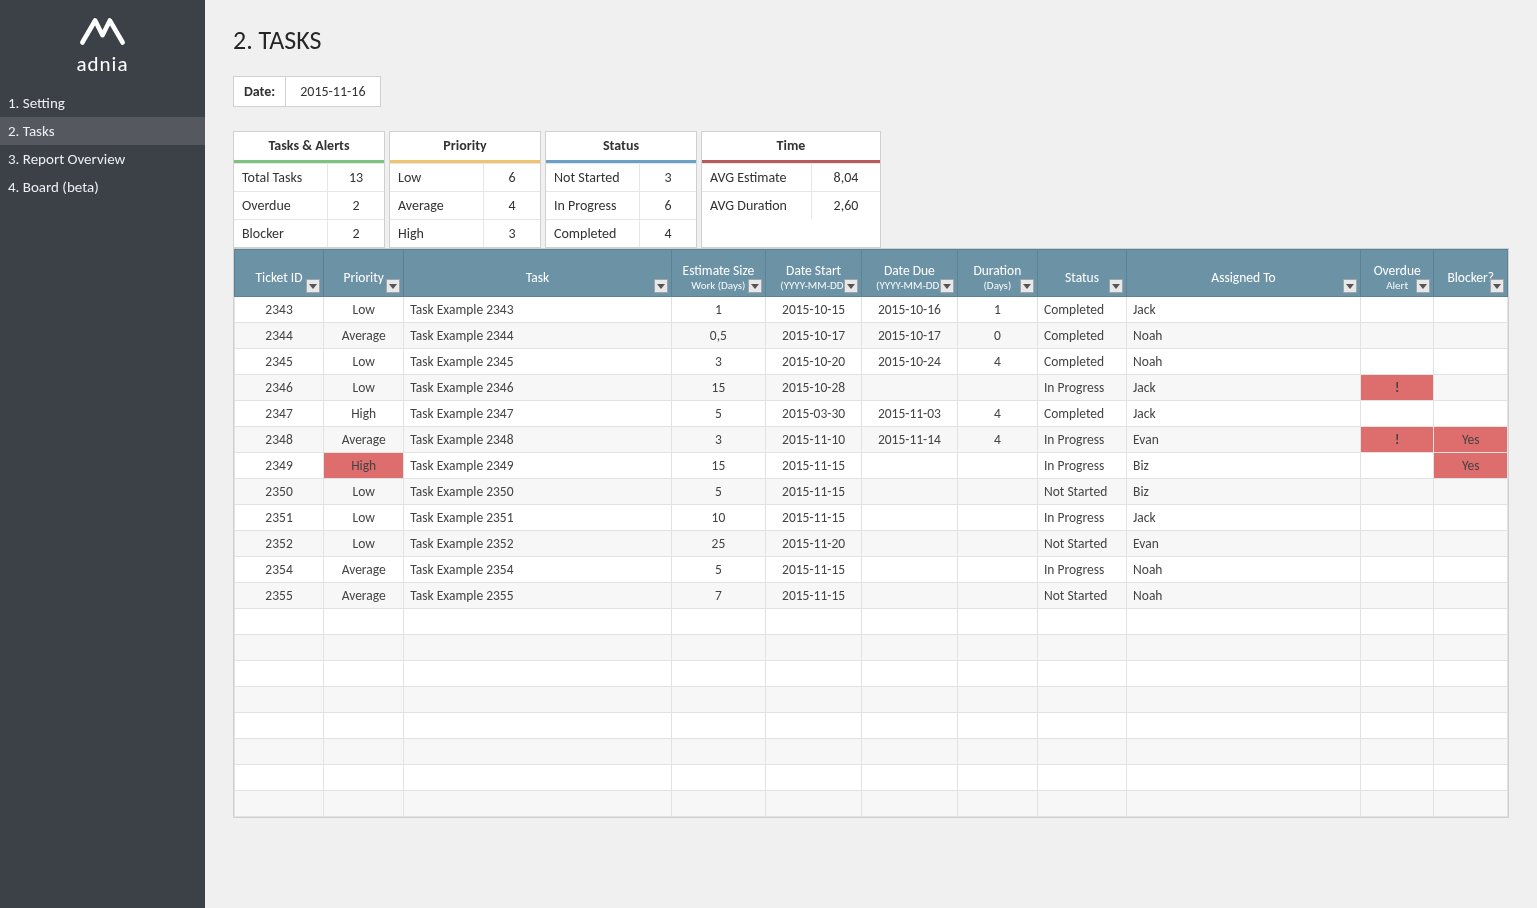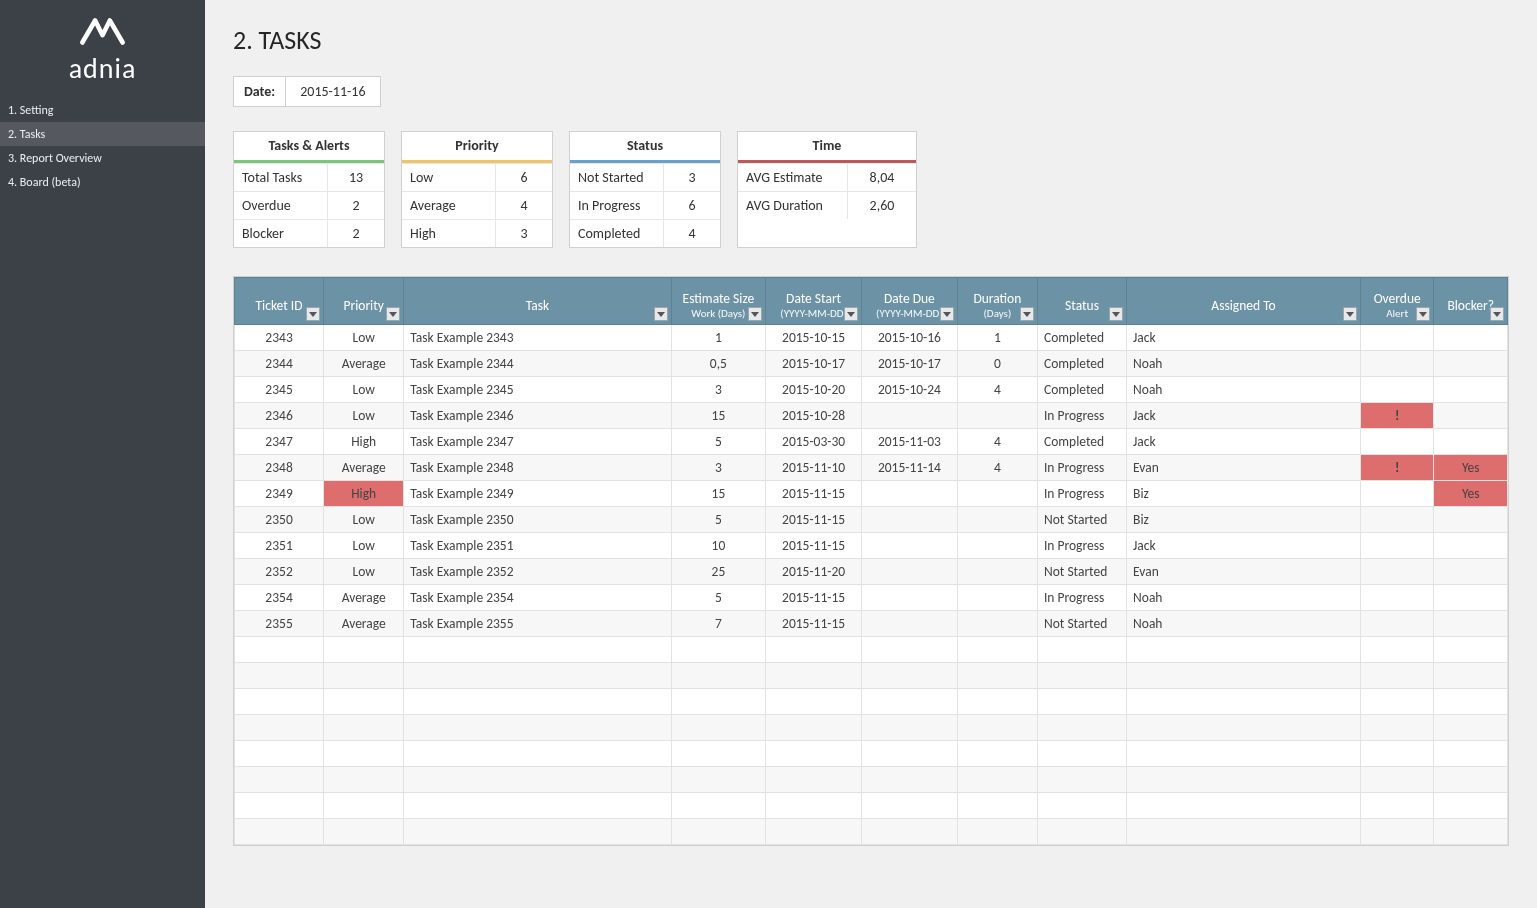--- a/index.html
+++ b/index.html
@@ -16,39 +16,39 @@
   
   .sidebar {
     width: 205px;
     background: #3c4047;
     color: #fff;
     flex-shrink: 0;
     padding-top: 14px;
   }
   .brand { text-align: center; margin-bottom: 12px; }
   .brand svg { width: 55px; height: 35px; display: block; margin: 0 auto; }
-  .brand-name { font-size: 28px; letter-spacing: 1px; margin-top: 2px; color: #fff; }
+  .brand-name { font-size: 21px; letter-spacing: 1px; margin-top: 2px; color: #fff; }
   .nav-item {
     padding: 5px 8px;
-    font-size: 12px;
+    font-size: 15px;
     color: #eceff1;
     cursor: pointer;
   }
   .nav-item.active { background: #55595f; }
 
   
   .main { flex: 1; padding: 20px 28px; }
   .page-title { font-size: 26px; font-weight: 400; margin: 4px 0 20px 0; color: #262626; }
 
   .date-row { display: inline-flex; border: 1px solid #d0d0d0; margin-bottom: 24px; background:#fff; }
   .date-row .lbl { padding: 6px 10px; border-right: 1px solid #d0d0d0; font-weight:700; }
   .date-row .val { padding: 6px 14px; }
 
   
-  .summary-row { display:flex; gap: 16px; margin-bottom: 28px; }
+  .summary-row { display:flex; gap: 4px; }
   .card {
     background: #fff;
     border: 1px solid #d0d0d0;
     min-width: 152px;
   }
   .card-head {
     text-align:center;
     font-weight:700;
     padding: 5px 0 6px;
     border-bottom: 3px solid;

